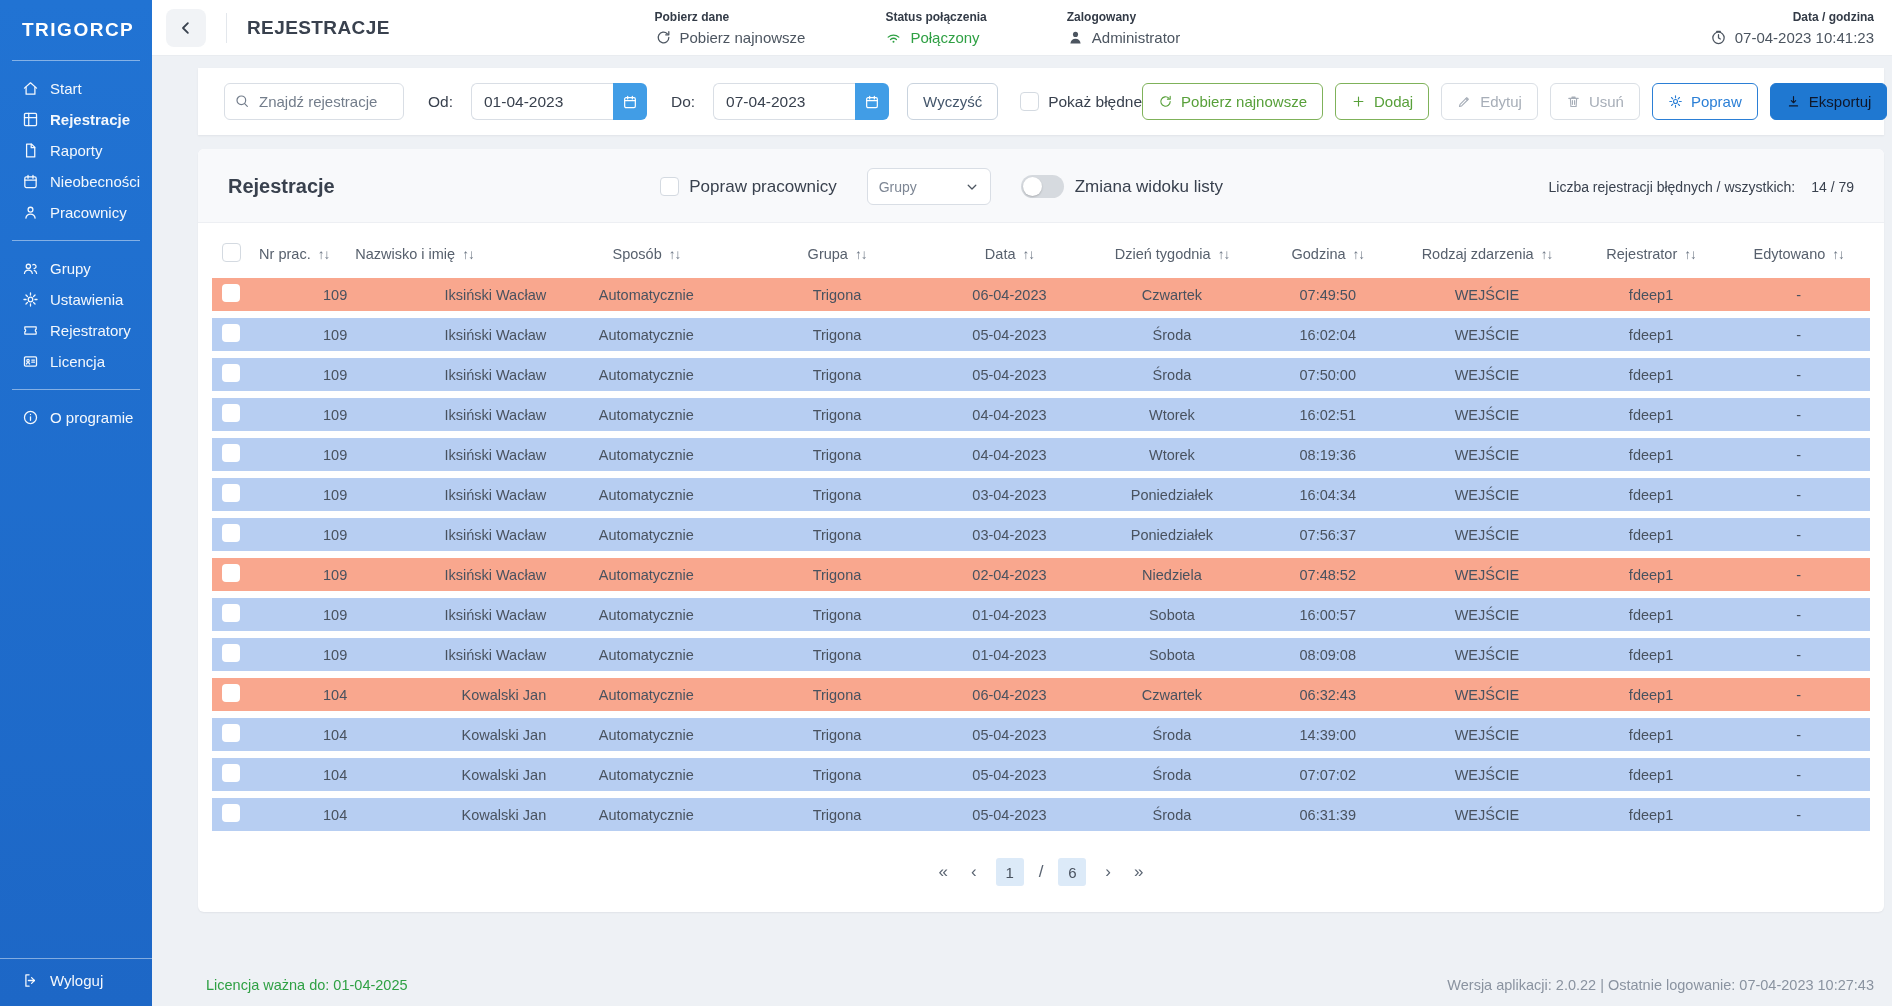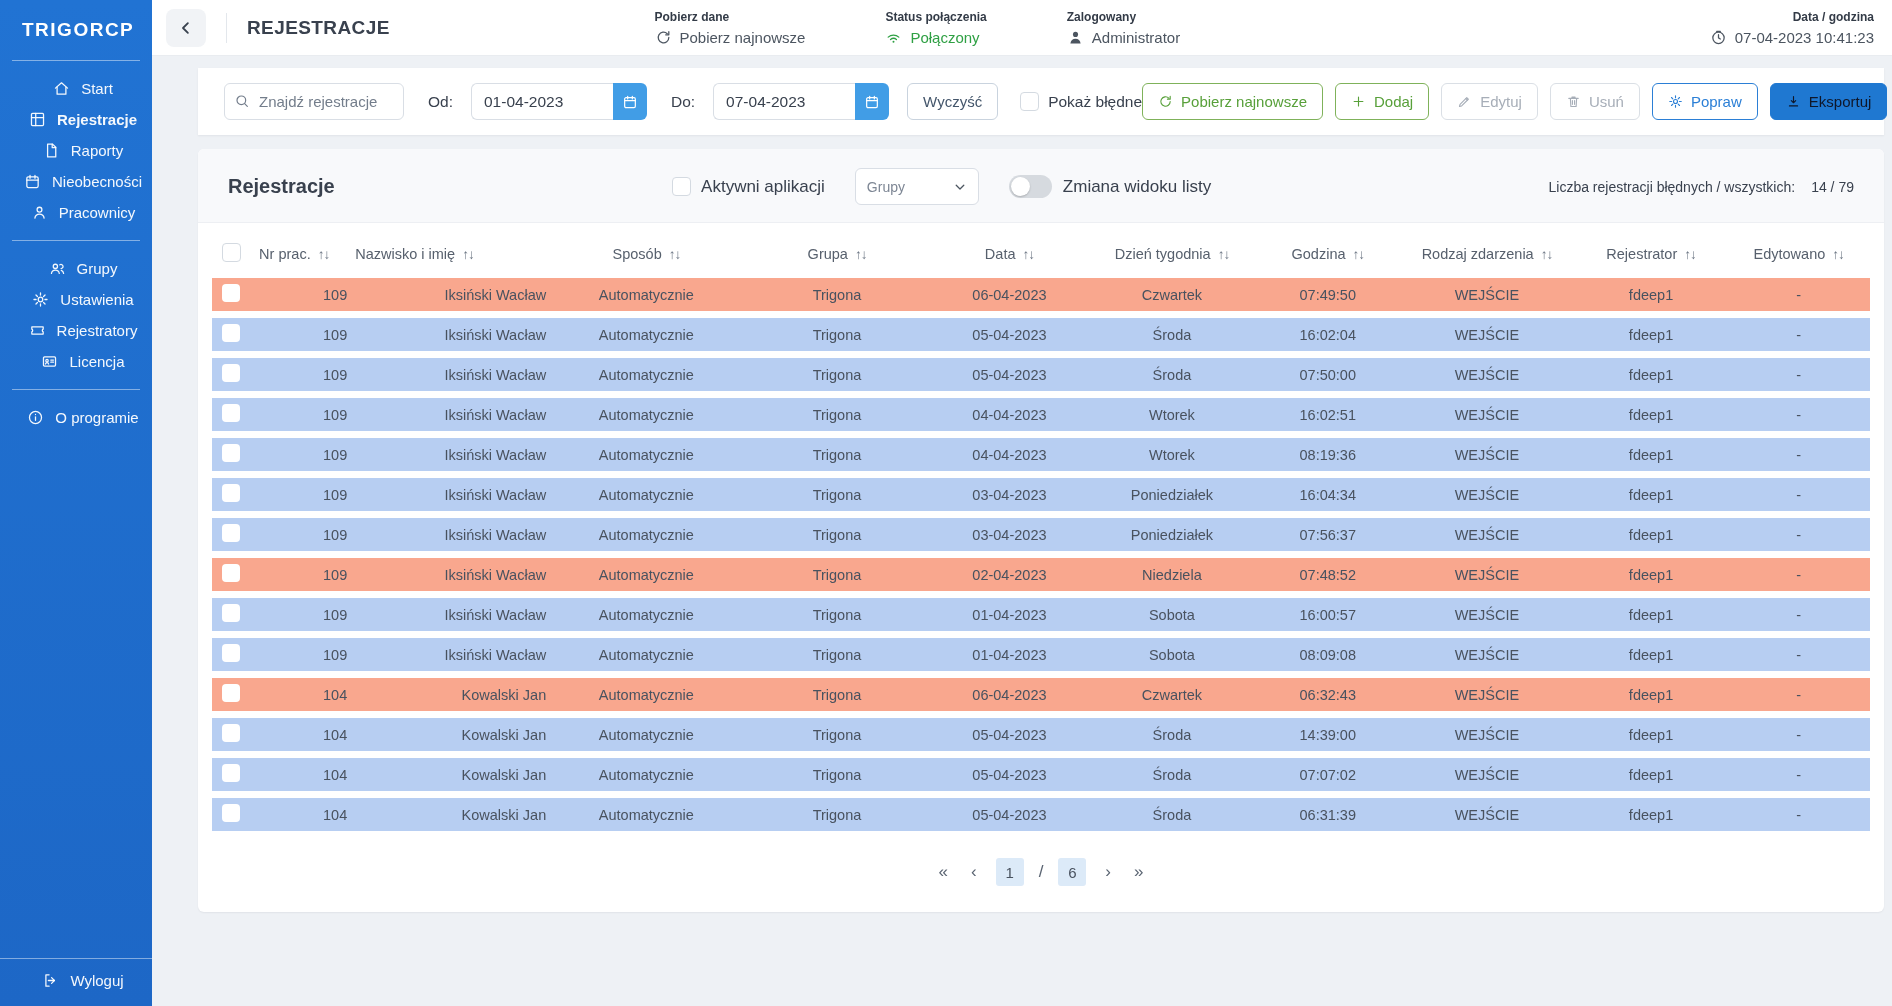--- a/index.html
+++ b/index.html
@@ -20,21 +20,21 @@
   html,body{margin:0;padding:0;}
   body{font-family:"Liberation Sans","DejaVu Sans",sans-serif;background:var(--page-bg);}
   .app{display:flex;width:1892px;height:1006px;overflow:hidden;}
 
   
   .sidebar{width:152px;flex:0 0 152px;background:linear-gradient(180deg,var(--sidebar-blue),var(--sidebar-blue-dark));color:#fff;display:flex;flex-direction:column;}
   .logo{font-weight:800;font-size:19px;letter-spacing:1.5px;padding:19px 10px 15px 22px;color:#fff;}
   .side-divider{height:1px;background:rgba(255,255,255,.45);margin:4px 12px;}
   .side-divider.full{margin:0;}
   .side-group{padding:8px 0;}
-  .side-item{display:flex;align-items:center;gap:11px;padding:7px 8px 7px 22px;font-size:15px;color:rgba(255,255,255,.95);cursor:pointer;white-space:nowrap;justify-content:center;}
+  .side-item{display:flex;align-items:center;gap:11px;padding:7px 8px 7px 22px;font-size:15px;color:rgba(255,255,255,.95);cursor:pointer;white-space:nowrap;}
   .side-item.active .side-label{font-weight:700;}
   .side-item .icn{display:inline-flex;}
   .side-item .icn svg{width:17px;height:17px;}
   .side-bottom{margin-top:auto;}
   .side-bottom .side-item{padding:13px 8px 17px 22px;}
 
   .icn svg{display:block;stroke:currentColor;fill:none;stroke-width:1.8;stroke-linecap:round;stroke-linejoin:round;}
 
   
   .main{flex:1;display:flex;flex-direction:column;min-width:0;}
@@ -412,21 +412,21 @@
         </button>
       </div>
     </section>
 
     <section class="panel">
       <div class="panel-head">
         <h2 class="panel-title">Rejestracje</h2>
         <div class="panel-mid">
           <div class="mid-check">
             <span class="cb"></span>
-            <span>Aktywni aplikacji</span>
+            <span>Popraw pracownicy</span>
           </div>
           <div class="select">
             <span>Grupy</span>
             <span class="icn">
                 <svg viewBox="0 0 24 24" style="stroke-width:2.2">
                   <path d="M5.5 9l6.5 6.5L18.5 9"></path>
                 </svg>
               </span>
           </div>
           <div class="toggle-group">
@@ -663,15 +663,19 @@
         <button class="pg-arrow">«</button>
         <button class="pg-arrow">‹</button>
         <span class="page-box">1</span>
         <span class="pg-sep">/</span>
         <span class="page-box">6</span>
         <button class="pg-arrow">›</button>
         <button class="pg-arrow">»</button>
       </div>
     </section>
 
+    <footer class="footer">
+      <span class="license">Licencja ważna do: 01-04-2025</span>
+      <span class="version">Wersja aplikacji: 2.0.22 | Ostatnie logowanie: 07-04-2023 10:27:43</span>
+    </footer>
 
   </main>
 </div>
 
 </body></html>

